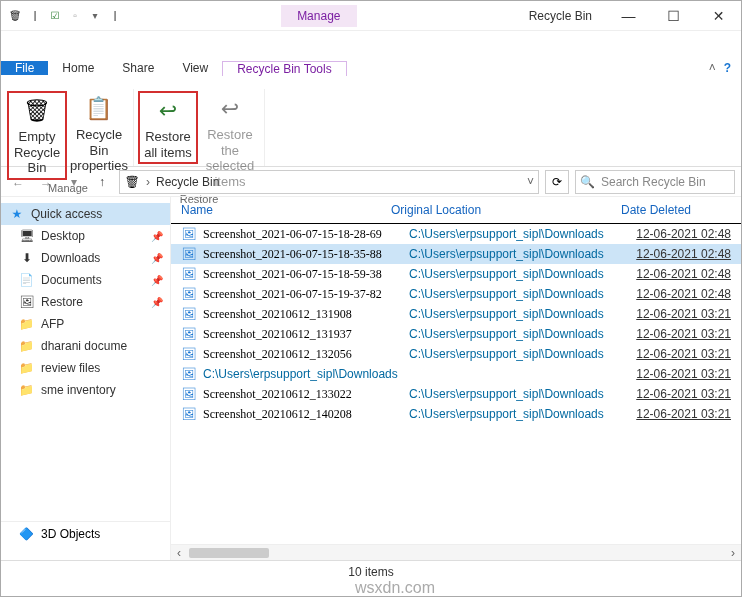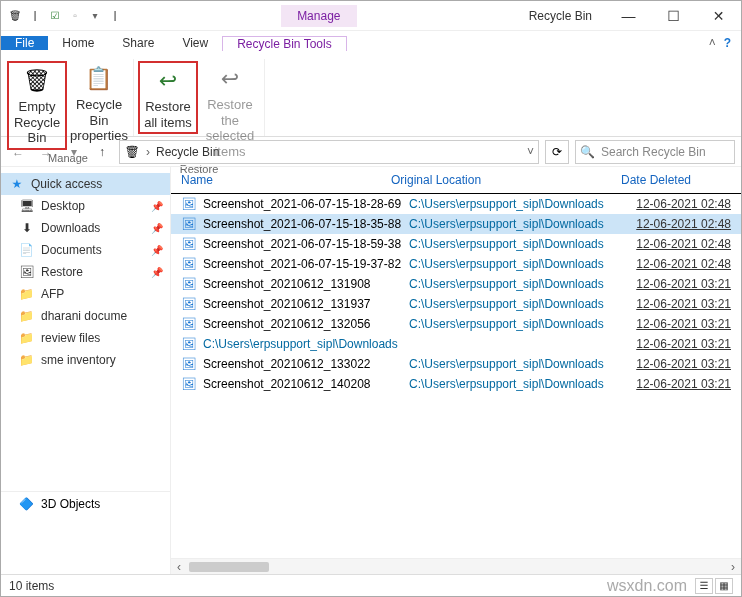--- a/index.html
+++ b/index.html
@@ -6,21 +6,21 @@
 body { background: #fff; width: 742px; height: 597px; display: flex; flex-direction: column; border: 1px solid #aaa; }
 .titlebar { height: 30px; display: flex; align-items: center; background: #fff; border-bottom: 1px solid #eee; }
 .qat { display: flex; align-items: center; gap: 4px; padding-left: 6px; }
 .qat-icon { width: 16px; height: 16px; display: flex; align-items: center; justify-content: center; font-size: 10px; }
 .context-tab-area { flex: 1; display: flex; align-items: stretch; justify-content: center; }
 .context-tab { background: #f3e5f5; color: #7b1fa2; padding: 4px 16px; font-size: 12px; display: flex; align-items: center; }
 .win-title { padding: 0 14px; color: #333; }
 .win-controls { display: flex; }
 .win-btn { width: 45px; height: 30px; display: flex; align-items: center; justify-content: center; font-size: 14px; color: #333; }
 
-.tabbar { height: 24px; display: flex; align-items: center; background: #fff; }
+.tabbar { height: 24px; display: flex; align-items: flex-start; background: #fff; margin-top: 30px; }
 .tab-file { background: #1976d2; color: #fff; padding: 0 14px; display: flex; align-items: center; font-size: 12px; }
 .tab { padding: 0 14px; display: flex; align-items: center; color: #333; }
 .tab.active-context { border: 1px solid #d8b5e8; border-bottom: none; color: #7b1fa2; }
 .help-area { margin-left: auto; display: flex; align-items: center; gap: 8px; padding-right: 10px; }
 .chev { color: #666; }
 .help-icon { color: #1976d2; font-weight: bold; }
 
 .ribbon { height: 82px; border-bottom: 1px solid #ddd; display: flex; background: #fff; padding: 4px 2px 0; }
 .ribbon-group { display: flex; flex-direction: column; align-items: center; border-right: 1px solid #eee; padding: 2px 4px 0; }
 .ribbon-items { display: flex; gap: 2px; flex: 1; align-items: flex-start; }
@@ -50,29 +50,29 @@
 
 .main { flex: 1; display: flex; flex-direction: column; overflow: hidden; }
 .col-headers { display: flex; border-bottom: 1px solid #000000; padding: 6px 10px; color: #1565c0; }
 .col-name { width: 210px; }
 .col-loc { flex: 1; }
 .col-date { width: 110px; text-align: left; }
 .rows { flex: 1; overflow: auto; }
 .row { display: flex; align-items: center; padding: 2px 10px; gap: 6px; }
 .row.selected { background: #cce4f7; }
 .file-icon { width: 16px; height: 16px; display: flex; align-items: center; justify-content: center; color: #1976d2; font-size: 12px; }
-.row .c1 { width: 200px; overflow: hidden; text-overflow: ellipsis; white-space: nowrap; }
+.row .c1 { width: 200px; overflow: hidden; text-overflow: ellipsis; white-space: nowrap; font-family: Liberation Serif, serif; }
 .row .c2 { flex: 1; color: #0369a1; overflow: hidden; text-overflow: ellipsis; white-space: nowrap; }
 .row .c3 { width: 110px; color: #333; text-align: right; text-decoration: underline; }
 
 .hscroll { height: 16px; border-top: 1px solid #eee; background: #f5f5f5; display: flex; align-items: center; }
 .hscroll .arrow { width: 16px; text-align: center; color: #666; }
 .hscroll .thumb { width: 80px; height: 10px; background: #ccc; border-radius: 2px; margin-left: 2px; }
 
-.statusbar { height: 22px; border-top: 1px solid #ddd; display: flex; align-items: center; padding: 4px 8px; font-size: 11px; color: #333; }
+.statusbar { height: 36px; border-top: 1px solid #ddd; display: flex; align-items: center; padding: 4px 8px; font-size: 11px; color: #333; flex-direction: column; }
 .statusbar .spacer { flex: 1; }
 .watermark { color: #aaa; font-size: 16px; margin-left: 48px; }
 .view-icons { display: flex; gap: 2px; margin-left: 8px; }
 .view-icons div { width: 18px; height: 16px; border: 1px solid #ccc; display: flex; align-items: center; justify-content: center; font-size: 10px; }
 
 .threed { border-top: 1px solid #eee; padding: 4px 18px; display: flex; align-items: center; gap: 6px; }
 </style>
 </head>
 <body>
 

